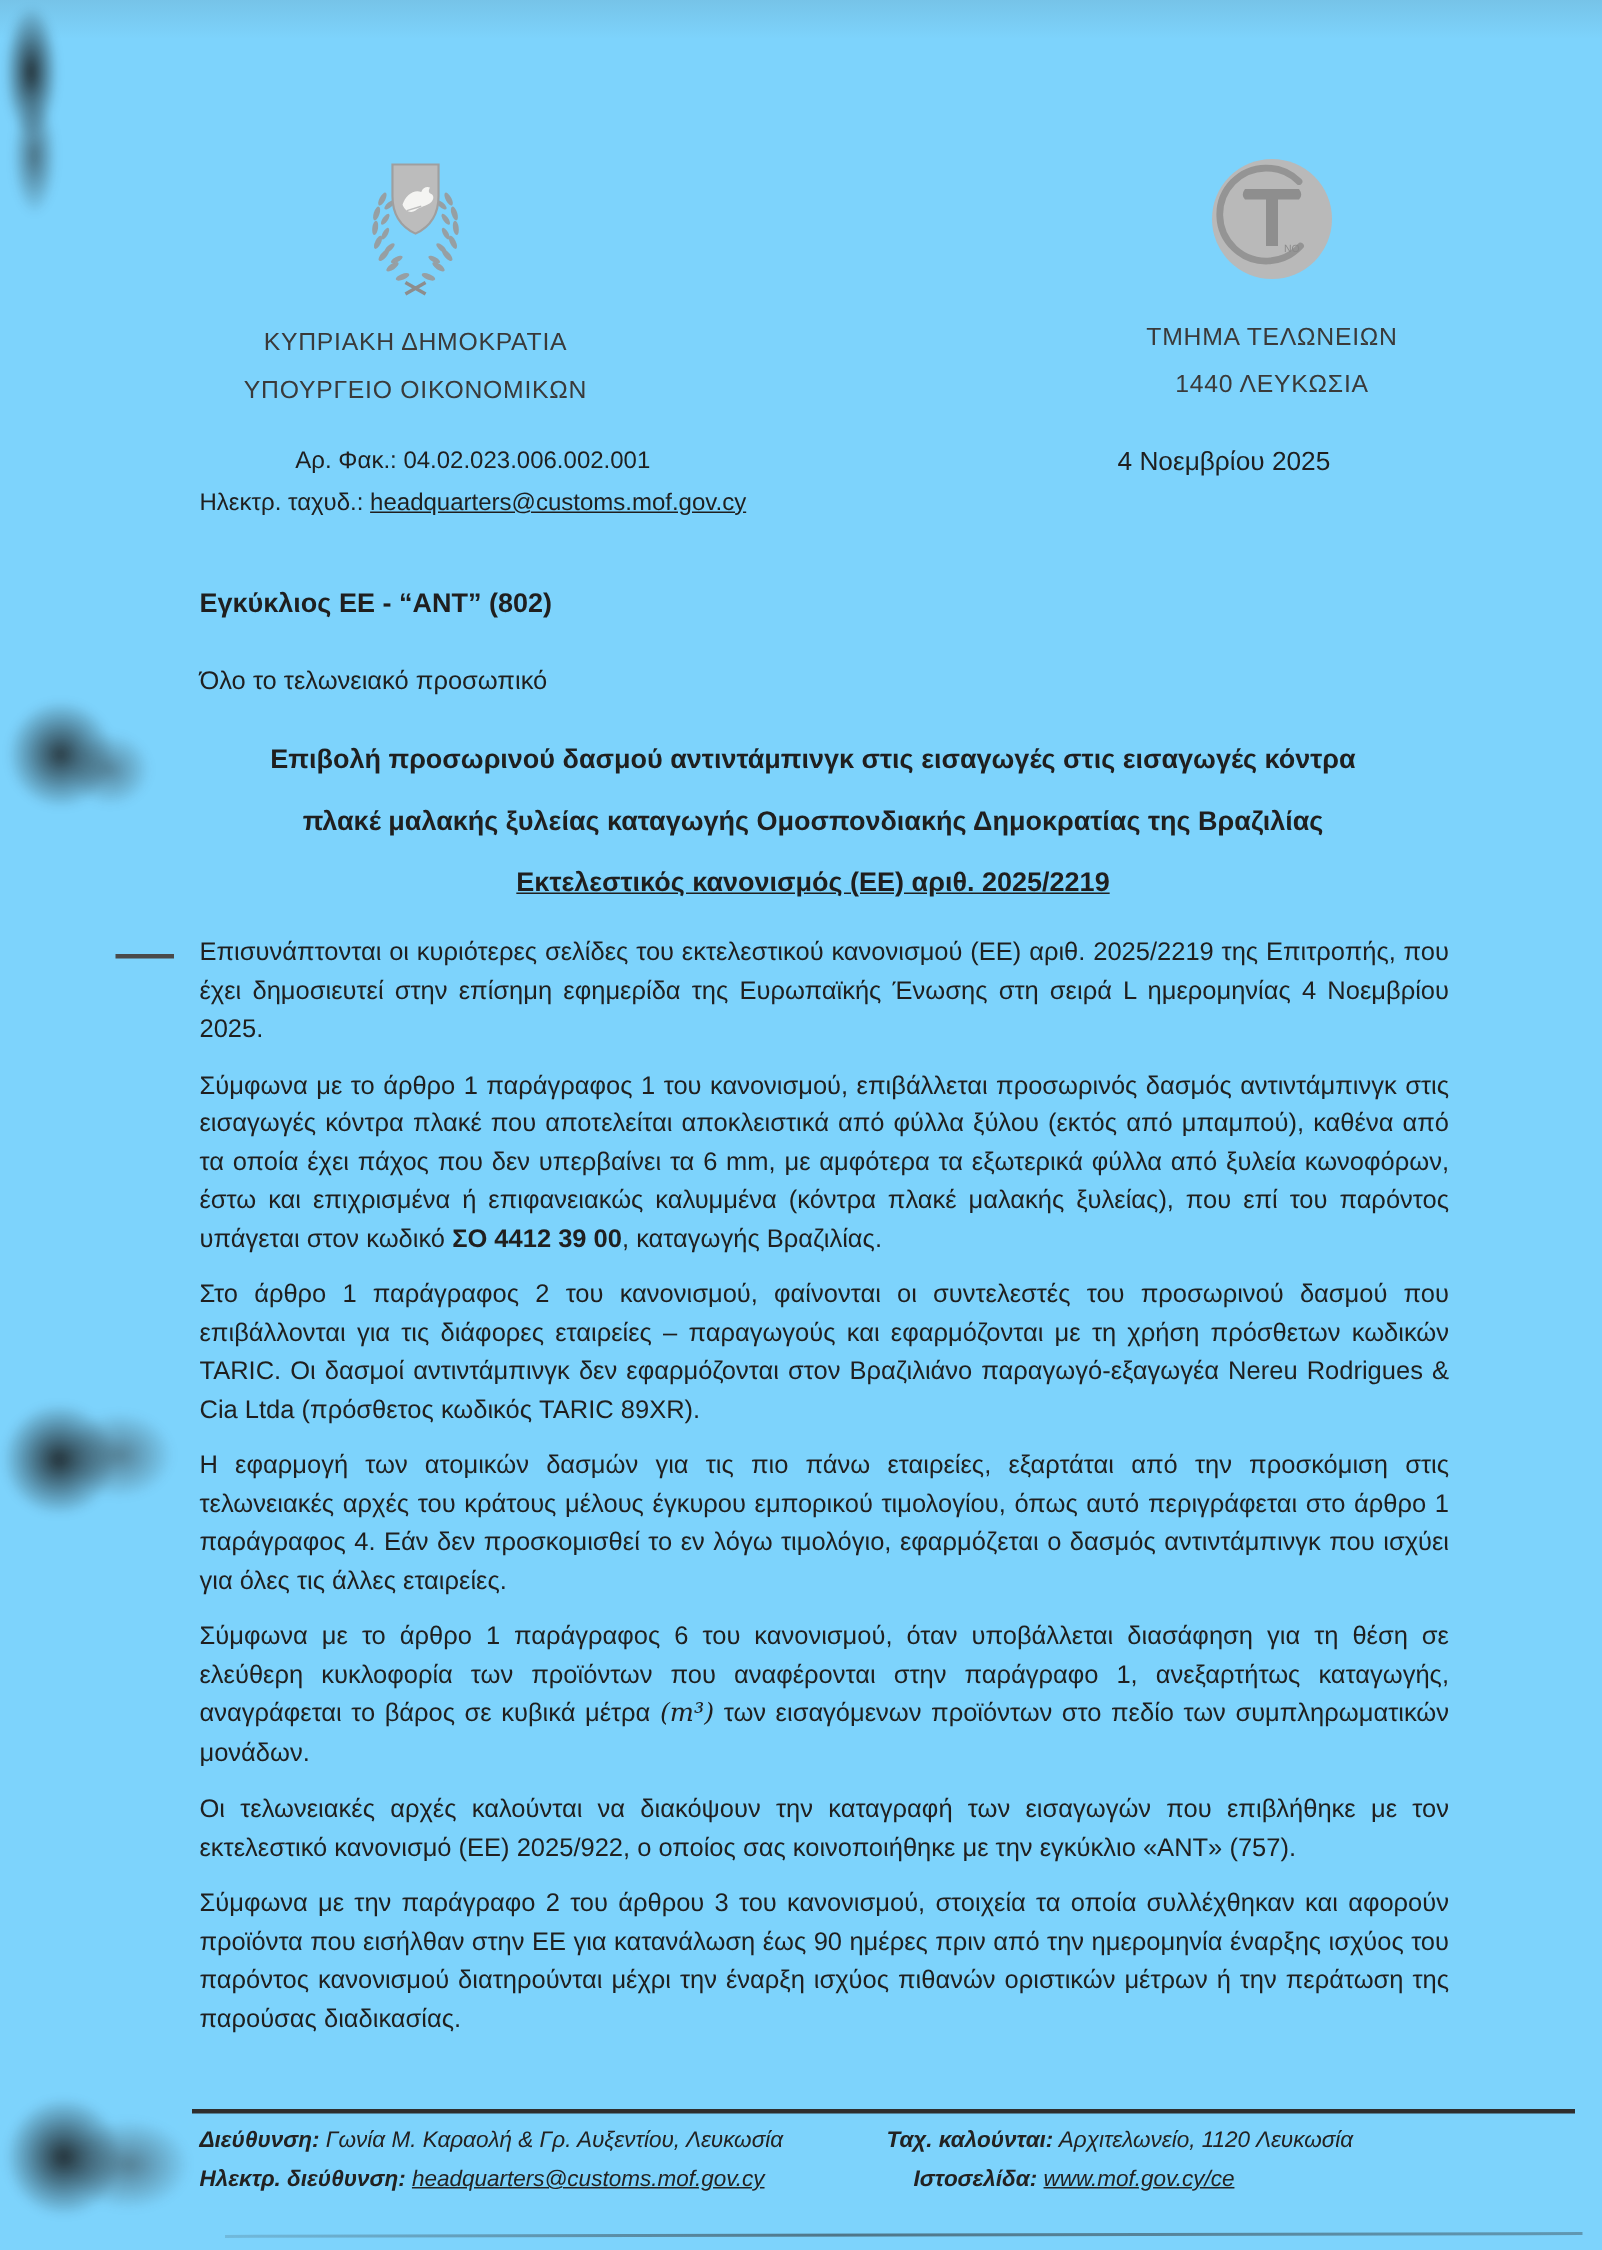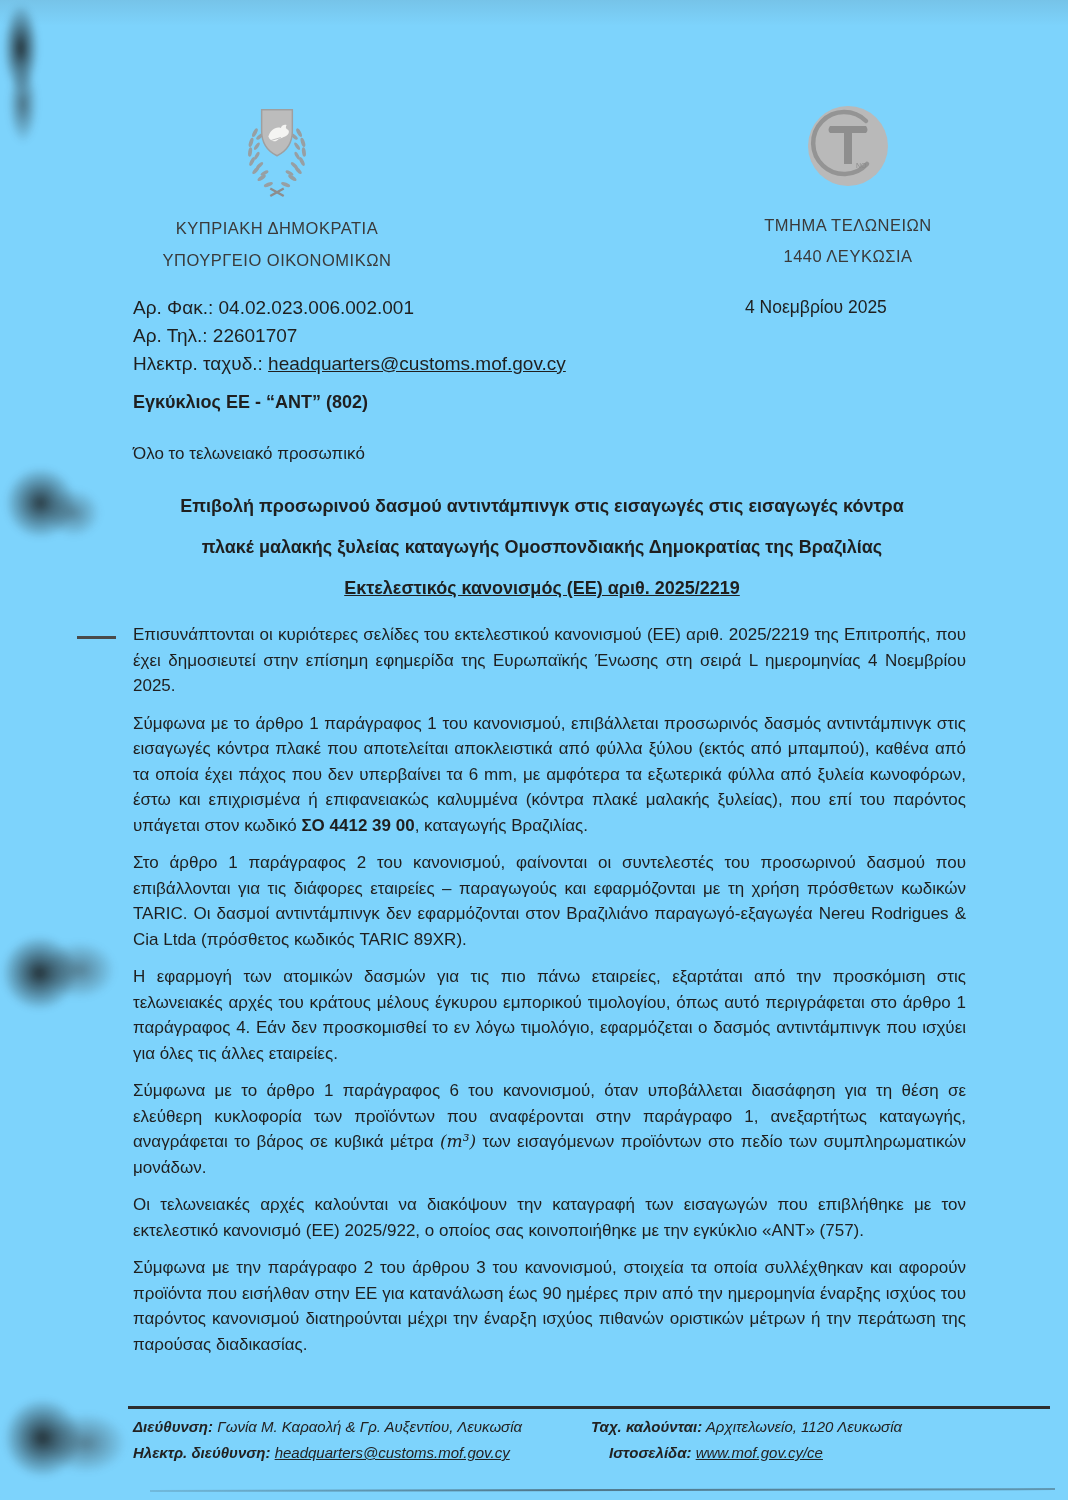--- a/index.html
+++ b/index.html
@@ -36,21 +36,21 @@
 
   
   .hdr-left{position:absolute;left:152px;top:100px;width:250px;text-align:center;}
   .hdr-left .emblem{display:block;margin:0 auto 12px auto;}
   .hdr-line{font-size:16.5px;line-height:32px;color:#3a3a3a;letter-spacing:.5px;}
   .hdr-right{position:absolute;left:734px;top:104px;width:228px;text-align:center;}
   .hdr-right .seal{display:block;margin:0 auto 22px auto;}
   .hdr-right .hdr-line{line-height:31px;}
 
   
-  .ref{position:absolute;left:133px;top:294px;font-size:19px;line-height:28px;}
+  .ref{position:absolute;left:133px;top:294px;font-size:16px;line-height:28px;text-align:center;}
   .ref a{color:#1f1f1f;text-decoration:underline;}
   .doc-date{position:absolute;left:745px;top:297px;font-size:17.5px;}
 
   
   .circ-no{position:absolute;left:133px;top:392px;font-size:18px;font-weight:700;}
   .addressee{position:absolute;left:133px;top:444px;font-size:17px;}
 
   
   .subject{position:absolute;left:0;top:486px;width:100%;text-align:center;
     font-size:18px;font-weight:700;line-height:41px;}
@@ -143,21 +143,20 @@
       <rect x="24" y="22" width="36" height="7" fill="#8e8e8e"></rect>
       <path d="M24 22 q-3 4 0 7 M60 22 q3 4 0 7" fill="#8e8e8e"></path>
       <text x="50" y="64" font-size="7" fill="#8a8a8a" font-family="Liberation Sans, sans-serif">ΝΟ</text>
     </svg>
     <div class="hdr-line">ΤΜΗΜΑ ΤΕΛΩΝΕΙΩΝ</div>
     <div class="hdr-line">1440 ΛΕΥΚΩΣΙΑ</div>
   </div>
 
   <div class="ref">
     <div>Αρ. Φακ.: 04.02.023.006.002.001</div>
-    <div>Αρ. Τηλ.: 22601707</div>
     <div><span>Ηλεκτρ. ταχυδ.: </span><a href="#">headquarters@customs.mof.gov.cy</a></div>
   </div>
   <div class="doc-date">4 Νοεμβρίου 2025</div>
 
   <div class="circ-no">Εγκύκλιος ΕΕ - “ΑΝΤ” (802)</div>
   <div class="addressee">Όλο το τελωνειακό προσωπικό</div>
 
   <div class="subject">
     <div>Επιβολή προσωρινού δασμού αντιντάμπινγκ στις εισαγωγές στις εισαγωγές κόντρα</div>
     <div>πλακέ μαλακής ξυλείας καταγωγής Ομοσπονδιακής Δημοκρατίας της Βραζιλίας</div>

